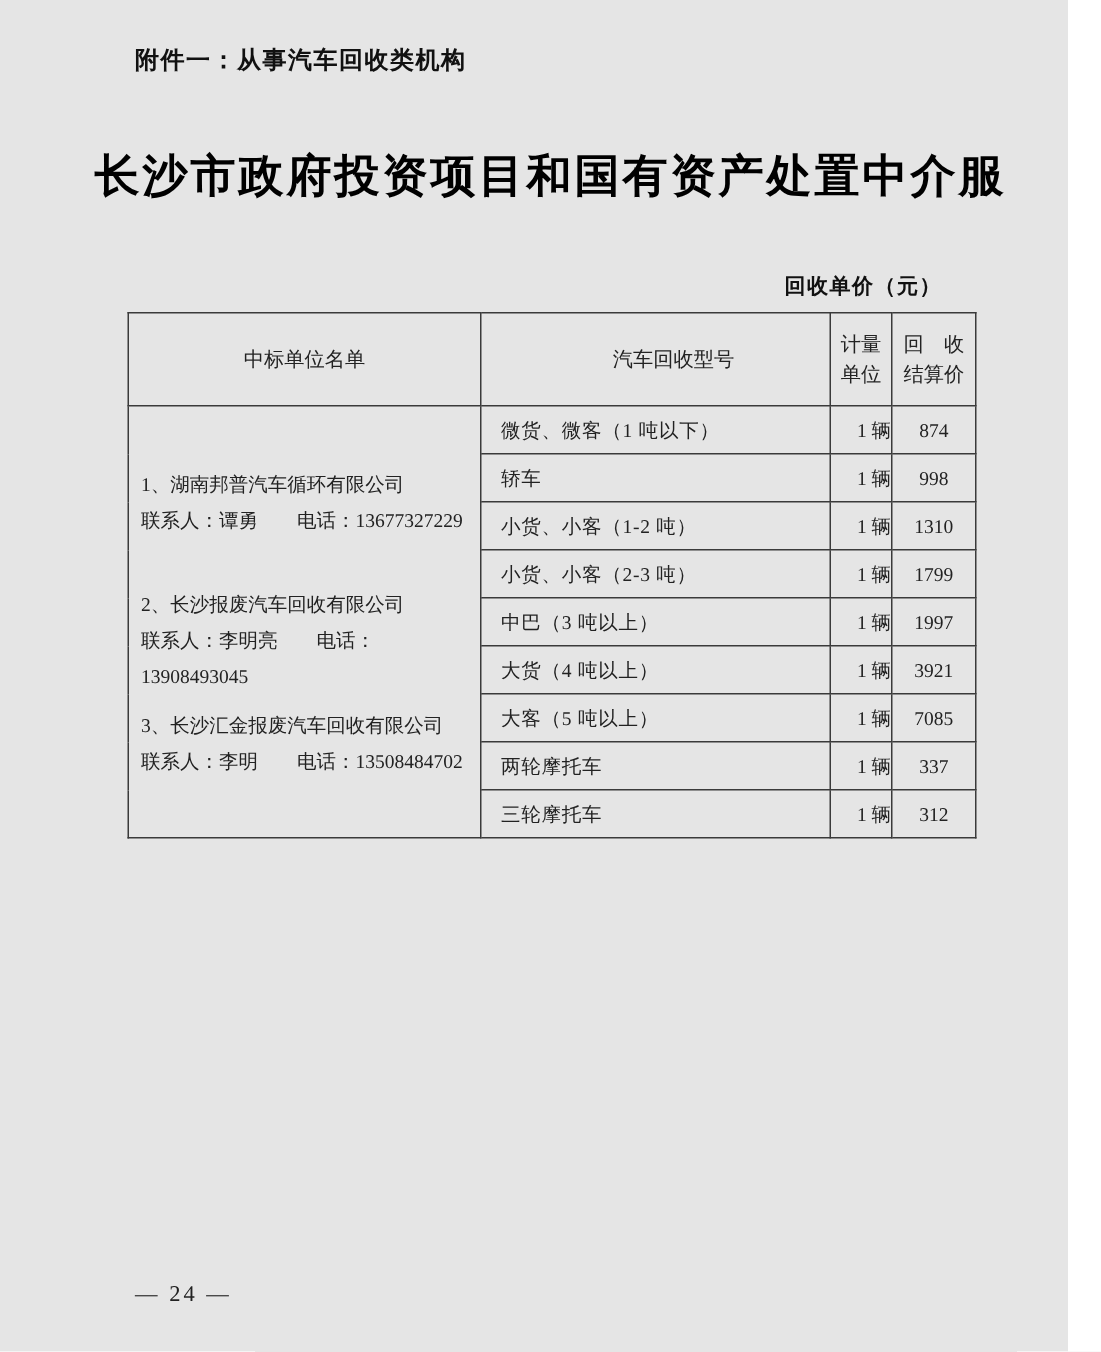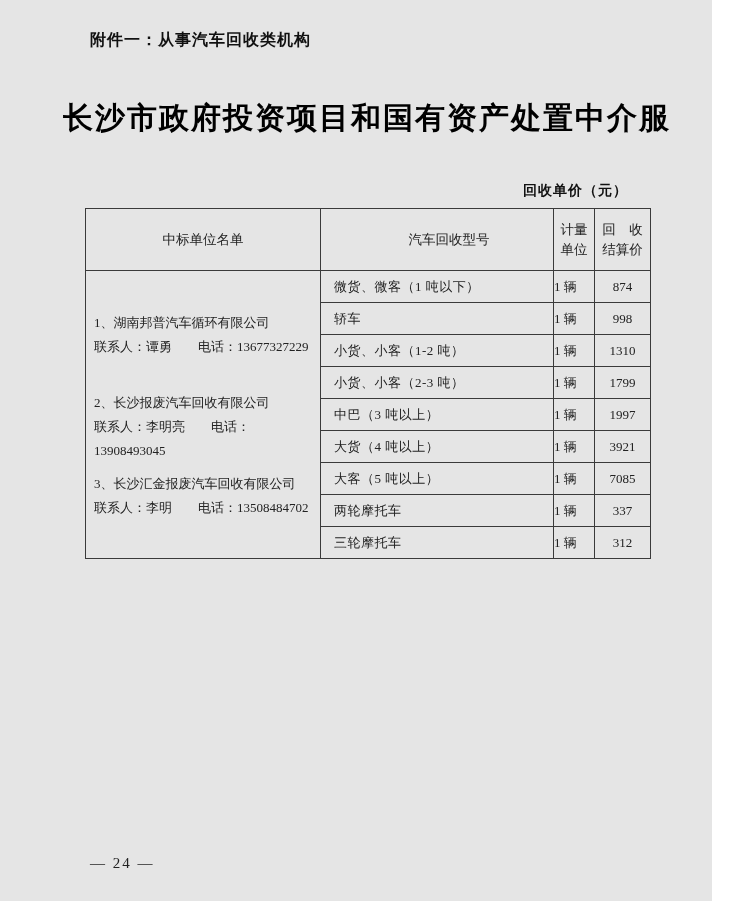--- a/index.html
+++ b/index.html
@@ -71,21 +71,21 @@
     text-align: center;
     font-size: 13.5px;
     line-height: 20px;
   }
   tr.data-row { height: 32px; }
   td.type-cell {
     text-align: left;
     padding-left: 13px;
     letter-spacing: 0.5px;
   }
-  td.unit-cell { text-align: left; }
+  td.unit-cell { text-align: right; }
   td.price-cell { text-align: center; }
   td.company-cell {
     position: relative;
     vertical-align: top;
   }
   .company-block {
     position: absolute;
     left: 8px;
     right: 4px;
     line-height: 24px;

